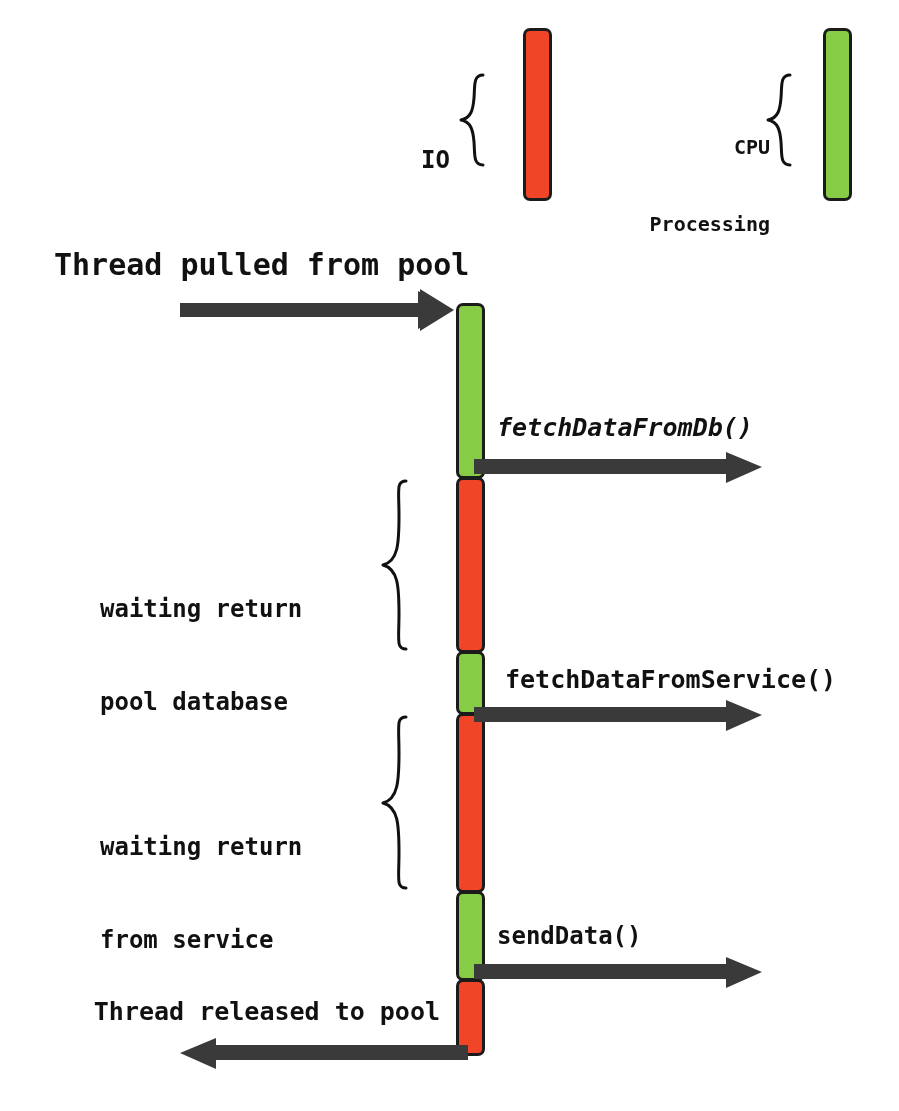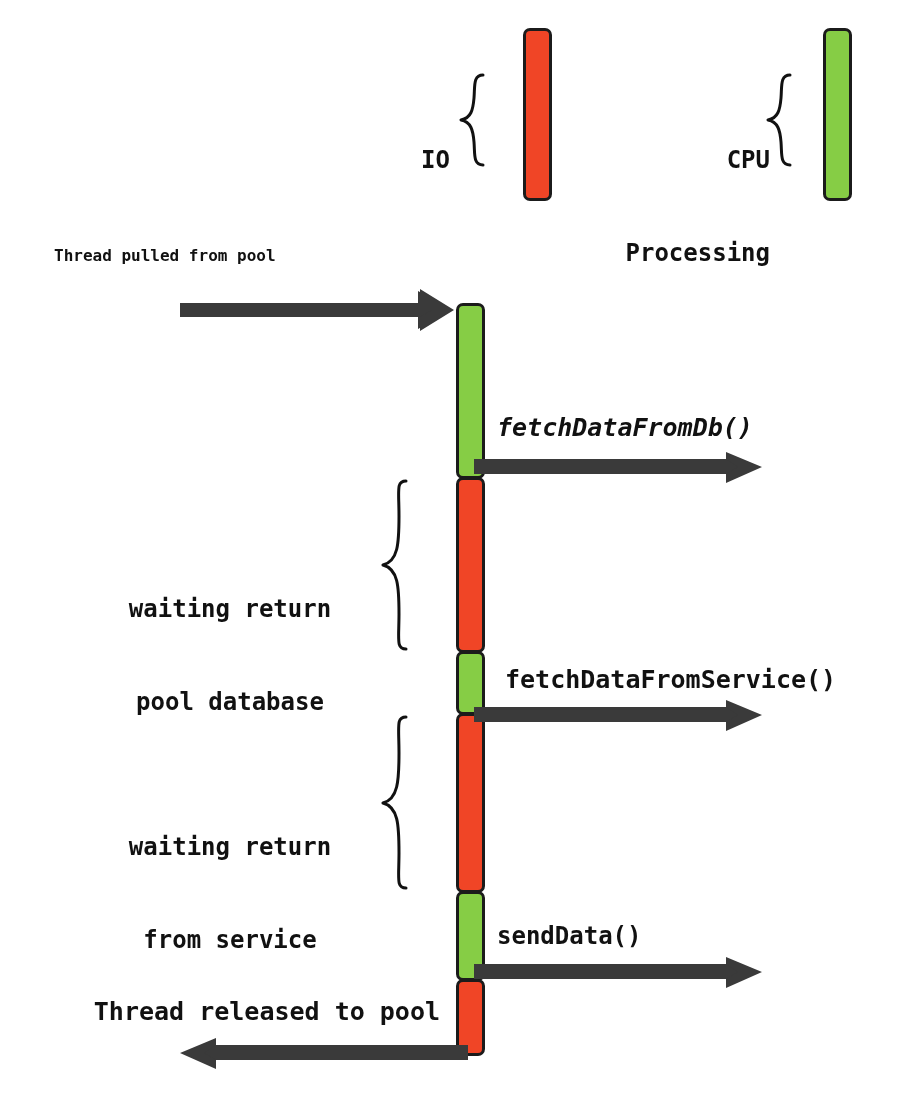--- a/index.html
+++ b/index.html
@@ -17,21 +17,21 @@
   }
   .lbl {
     position: absolute;
     font-family: "DejaVu Sans Mono", "Liberation Mono", monospace;
     font-weight: bold;
     color: #111111;
     white-space: pre;
     line-height: 1.28;
     letter-spacing: 0px;
   }
-  .lbl.center { text-align: center; }
+  .lbl.center { }
   .lbl.right  { text-align: right; }
 
   .bar {
     position: absolute;
     box-sizing: border-box;
     border: 3px solid #1b1b1b;
     border-radius: 7px;
   }
   .bar.io  { background: #f04526; }
   .bar.cpu { background: #86c councils; }
@@ -59,32 +59,32 @@
   <div class="lbl right" style="left:250px; top:84px; width:200px; font-size:24px;">
     <div>IO</div>
   </div>
 
   <svg class="brace-svg" style="left:455px; top:72px;" width="36" height="96" viewBox="0 0 36 96">
     <path d="M28 3 C18 3 20 14 19 26 C18 38 16 46 6 48 C16 50 18 58 19 70 C20 82 18 93 28 93" fill="none" stroke="#111111" stroke-width="3" stroke-linecap="round" stroke-linejoin="round"></path>
   </svg>
 
   <div class="bar io" style="left:523px; top:28px; width:29px; height:173px;"></div>
 
-  <div class="lbl right" style="left:570px; top:84px; width:200px; font-size:24px;">
+  <div class="lbl right" style="left:570px; top:84px; width:200px; font-size:20px;">
     <div>CPU</div>
     <div>Processing</div>
   </div>
 
   <svg class="brace-svg" style="left:762px; top:72px;" width="36" height="96" viewBox="0 0 36 96">
     <path d="M28 3 C18 3 20 14 19 26 C18 38 16 46 6 48 C16 50 18 58 19 70 C20 82 18 93 28 93" fill="none" stroke="#111111" stroke-width="3" stroke-linecap="round" stroke-linejoin="round"></path>
   </svg>
 
   <div class="bar cpu" style="left:823px; top:28px; width:29px; height:173px;"></div>
 
-  <div class="lbl" style="left:54px; top:246px; font-size:16px;">Thread pulled from pool</div>
+  <div class="lbl" style="left:54px; top:246px; font-size:30px;">Thread pulled from pool</div>
 
   <svg class="arrow-svg" style="left:180px; top:285px;" width="280" height="50" viewBox="0 0 280 50">
     <path d="M0 18 L238 18 L238 6 L272 25 L238 44 L238 32 L0 32 Z
              M238 18 L252 25 L238 32 Z" fill="#3a3a3a"></path>
     <path d="M0 18 L240 18 L240 4 L274 25 L240 46 L240 32 L0 32 Z" fill="#3a3a3a"></path>
     <path d="M240 25 L252 25 L240 32 Z" fill="#3a3a3a"></path>
   </svg>
 
   <div class="seg cpu" style="left:456px; top:303px; width:29px; height:176px;"></div>
 

